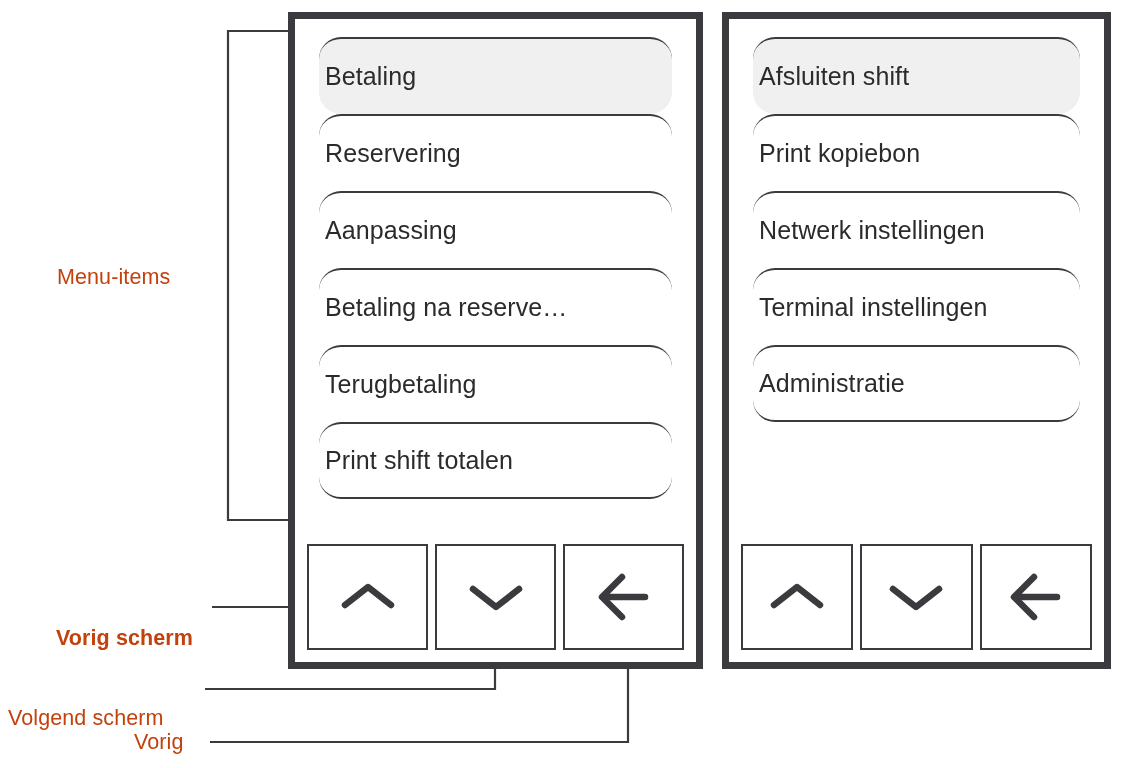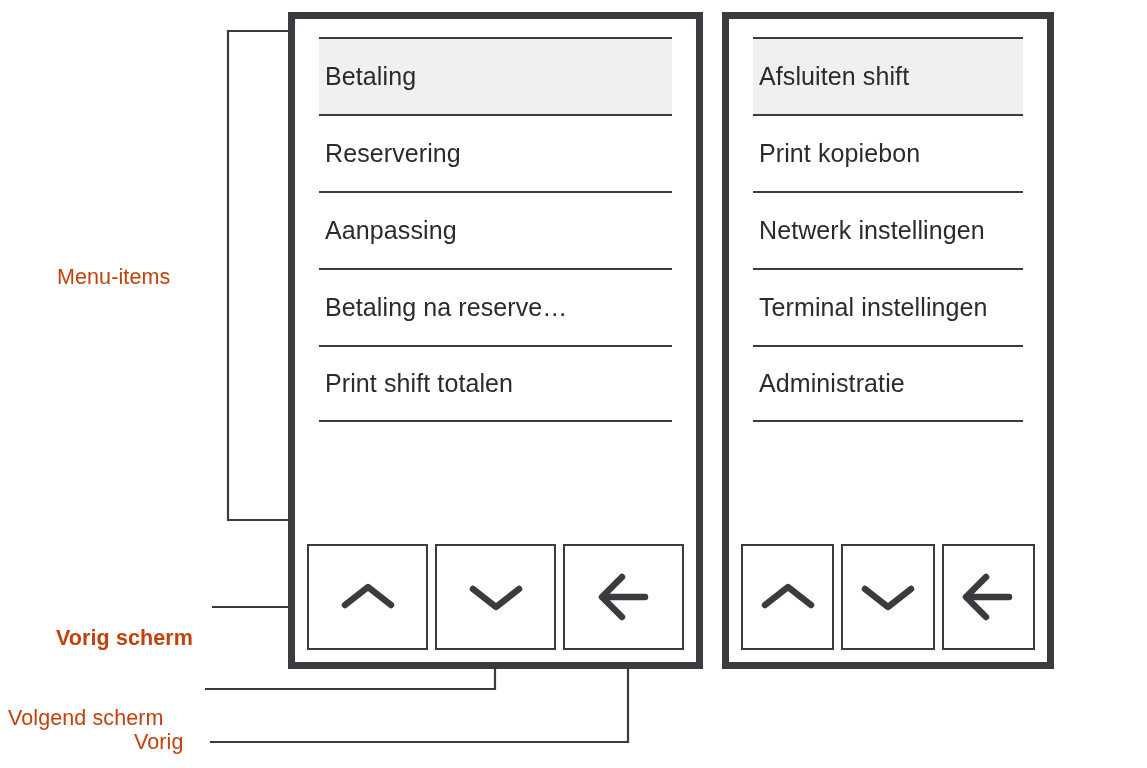--- a/index.html
+++ b/index.html
@@ -41,35 +41,36 @@
   
   .device {
     position: absolute;
     background: #ffffff;
     border: 7px solid #3a3a3f;
     box-sizing: border-box;
     display: flex;
     flex-direction: column;
   }
   #device-left  { left: 288px; top: 12px; width: 415px; height: 657px; }
-  #device-right { left: 722px; top: 12px; width: 332px; height: 657px; }
+  #device-right { left: 722px; top: 12px; width: 389px; height: 657px; }
 
   .menu-list {
     flex: 1 1 auto;
     padding: 18px 24px 0 24px;
     box-sizing: border-box;
   }
   .menu-item {
     position: relative;
     height: 77px;
     box-sizing: border-box;
     display: flex;
     align-items: center;
     border-top: 2.5px solid #3a3a3f;
     background: transparent;
+    border-radius: 22px;
   }
   .menu-item:last-child {
     border-bottom: 2.5px solid #3a3a3f;
   }
   .menu-item.selected {
     background: #f0f0f0;
   }
   .menu-item .label {
     font-size: 25px;
     color: #2b2b2b;
@@ -133,20 +134,23 @@
       <div class="menu-item">
         <span class="label">Reservering</span>
       </div>
       <div class="menu-item">
         <span class="label">Aanpassing</span>
       </div>
       <div class="menu-item">
         <span class="label">Betaling na reserve…</span>
       </div>
       <div class="menu-item">
+        <span class="label">Terugbetaling</span>
+      </div>
+      <div class="menu-item">
         <span class="label">Print shift totalen</span>
       </div>
 
     </div>
 
     <div class="keypad">
       <div class="key">
         <span>
           <svg width="62" height="40" viewBox="0 0 62 40">
             <polyline points="8,28 31,10 54,28" fill="none" stroke="#3a3a3f" stroke-width="6.5" stroke-linecap="round" stroke-linejoin="round"></polyline>

